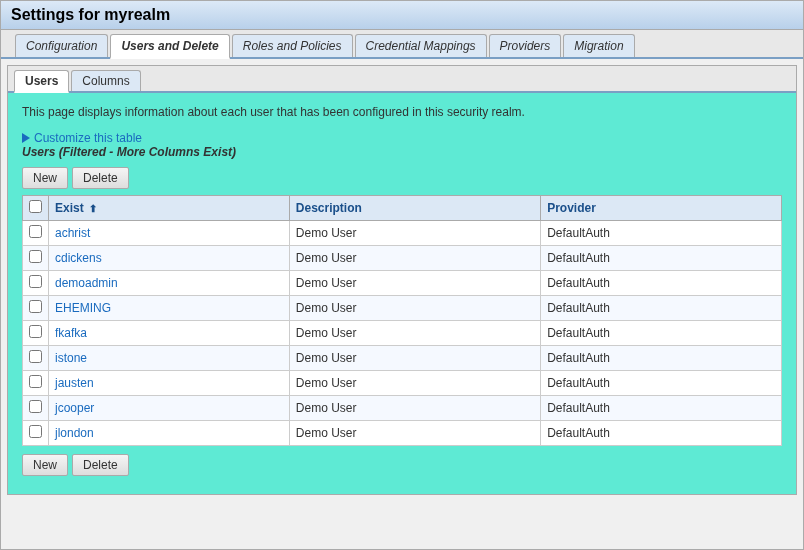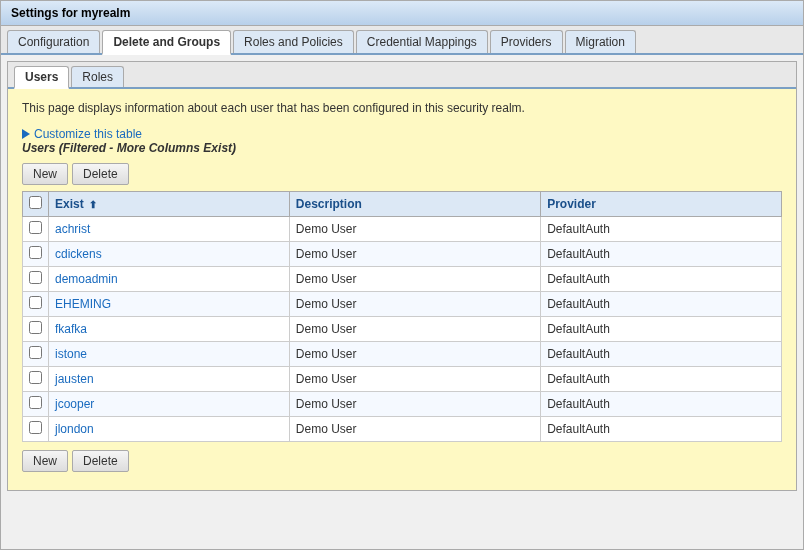--- a/index.html
+++ b/index.html
@@ -13,33 +13,34 @@
     .window {
       border: 1px solid #aaa;
       background: #f0f0f0;
       width: 804px;
       min-height: 550px;
     }
 
     .window-title {
       background: linear-gradient(to bottom, #dce9f7, #b8d0ea);
       padding: 5px 10px;
-      font-size: 12px;
+      font-size: 16px;
       font-weight: bold;
       border-bottom: 1px solid #aaa;
       color: #000;
     }
 
     .tabs-bar {
       display: flex;
       flex-direction: row;
       background: #e8e8e8;
       border-bottom: 2px solid #7a9fc4;
-      padding: 4px 6px 0 6px;
+      padding: 4px 6px 0 14px;
       gap: 2px;
+      font-style: italic;
     }
 
     .tab {
       padding: 4px 10px;
       border: 1px solid #aaa;
       border-bottom: none;
       background: #dce8f5;
       cursor: pointer;
       font-size: 12px;
       color: #333;
@@ -48,21 +49,21 @@
 
     .tab.active {
       background: #fff;
       font-weight: bold;
       border-bottom: 2px solid #fff;
       margin-bottom: -2px;
       z-index: 1;
     }
 
     .content-area {
-      background: #fef9c3;
+      background: #5eead4;
       border: 1px solid #aaa;
       margin: 6px;
     }
 
     .sub-tabs-bar {
       display: flex;
       flex-direction: row;
       background: #e8e8e8;
       border-bottom: 2px solid #7a9fc4;
       padding: 4px 6px 0 6px;
@@ -188,31 +189,31 @@
     }
   </style>
 </head>
 <body>
 
 <div class="window">
   <div class="window-title">Settings for myrealm</div>
 
   <div class="tabs-bar">
     <div class="tab">Configuration</div>
-    <div class="tab active">Delete and Groups</div>
+    <div class="tab active">Users and Delete</div>
     <div class="tab">Roles and Policies</div>
     <div class="tab">Credential Mappings</div>
     <div class="tab">Providers</div>
     <div class="tab">Migration</div>
   </div>
 
   <div class="content-area">
     <div class="sub-tabs-bar">
       <div class="sub-tab active">Users</div>
-      <div class="sub-tab">Roles</div>
+      <div class="sub-tab">Columns</div>
     </div>
 
     <div class="inner-content">
       <p class="description-text">This page displays information about each user that has been configured in this security realm.</p>
 
       <a class="customize-link">
         <span class="triangle"></span>
         <span>Customize this table</span>
       </a>
 

